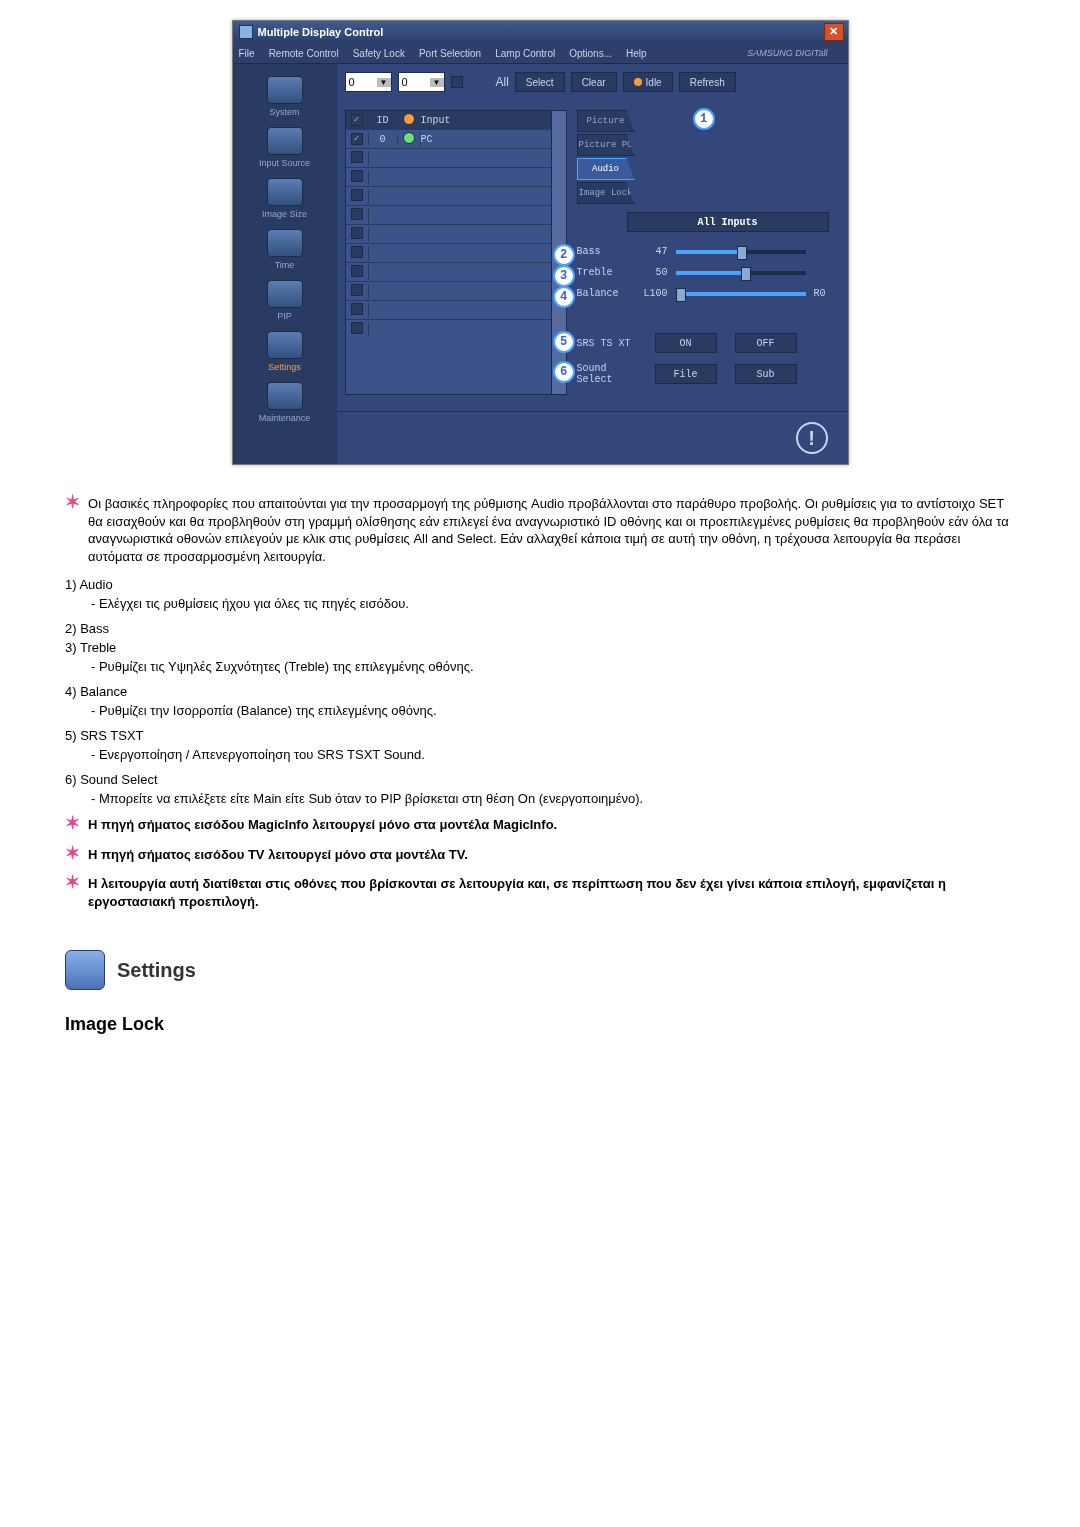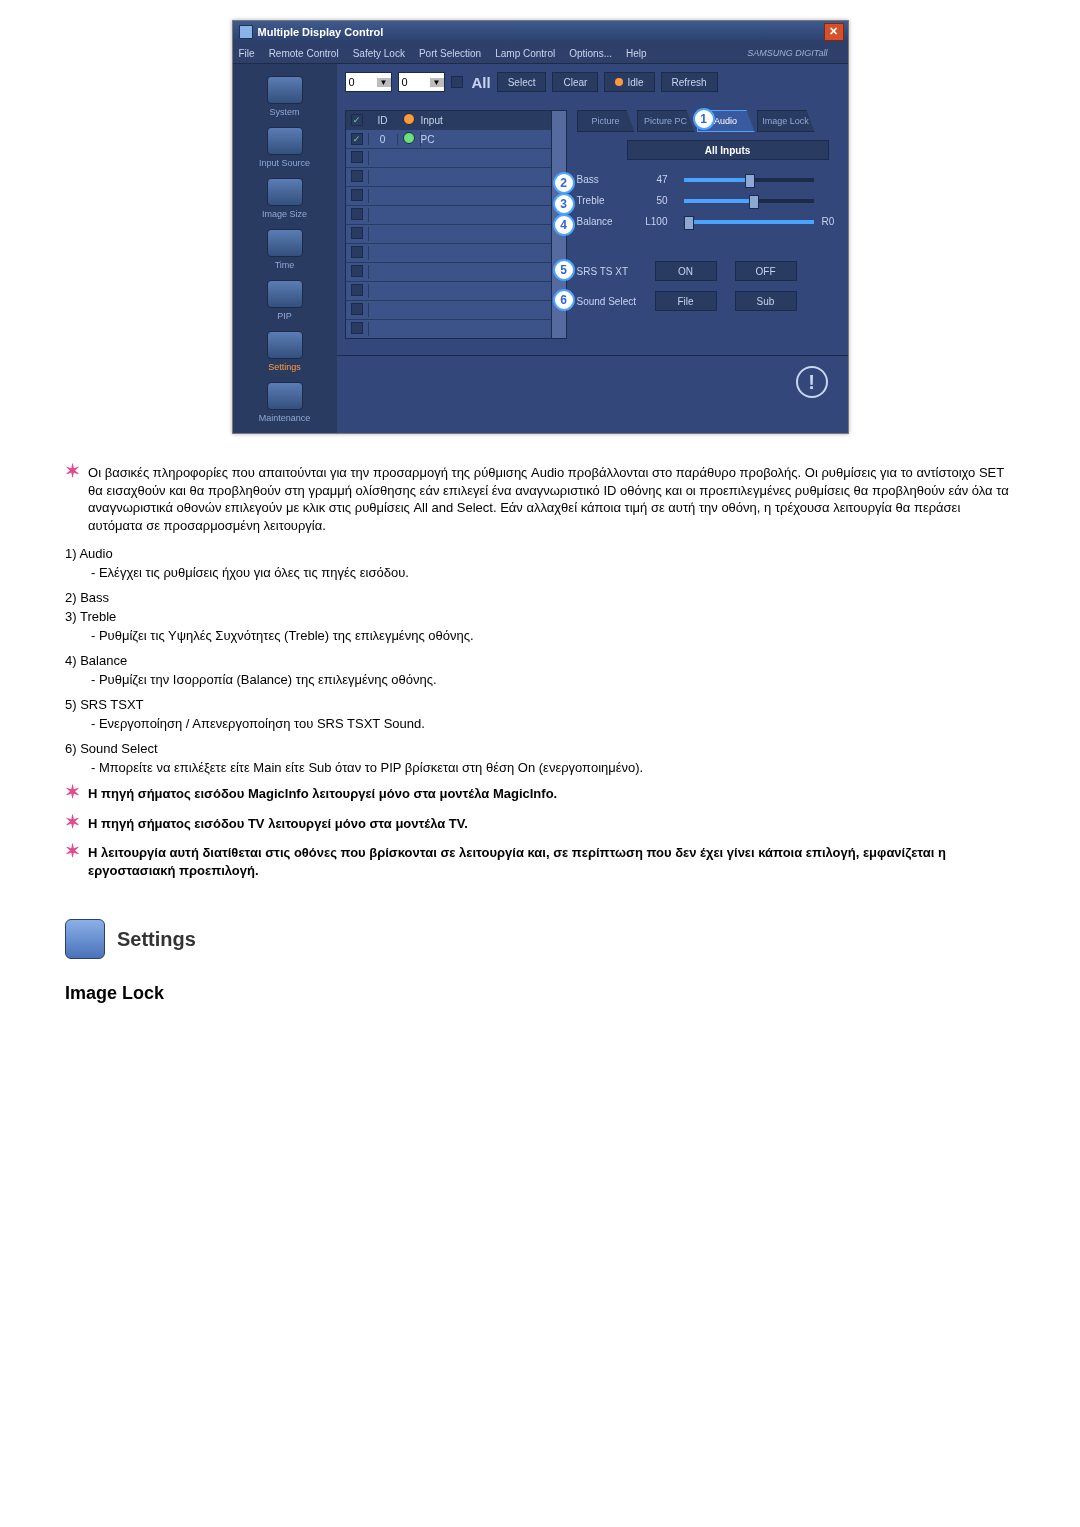--- a/index.html
+++ b/index.html
@@ -105,34 +105,35 @@
     border: 1px solid #1b2c4b;
     font-size: 11px;
     color: #000;
     padding-left: 3px;
     display:flex;align-items:center;justify-content:space-between;
   }
   .dropdown .arrow { width:14px;background:#bcbcbc;text-align:center;font-size:8px; }
   .chk-box {
     width:10px;height:10px;border:1px solid #1b2c4b;background:#2a3b62;margin-right:3px;
   }
-  .chk-label { color:#c7d4ee;font-size:15px;font-weight:bold; }
+  .chk-label { color:#c7d4ee;font-size:12px;font-weight:normal;margin-left:24px; }
   .btn-dark {
     height:18px;
     padding:0 10px;
     font-size:10px;
     color:#c7d4ee;
     background:#2a3b62;
     border:1px solid #1b2c4b;
     display:flex;align-items:center;
   }
   .idle-dot { width:8px;height:8px;border-radius:50%;background:#ff9a3c;margin-right:4px; }
   .grid-area {
     display:flex;
     padding:12px 8px;
+    font-family:Liberation Mono, monospace;
   }
   .grid-table {
     width: 205px;
     border:1px solid #1b2c4b;
     background:#3c5389;
     font-size:10px;
     color:#c7d4ee;
   }
   .grid-head, .grid-row {
     display:flex;
@@ -183,21 +184,21 @@
     width: 200px;height:18px;
     background:#2a3b62;border:1px solid #1b2c4b;
     color:#fff;font-weight:bold;font-size:10px;
     display:flex;align-items:center;justify-content:center;
     margin: 6px 0 14px 50px;
   }
   .slider-row {
     display:flex;align-items:center;margin-bottom:10px;position:relative;
   }
   .slider-row .label { width:55px; }
-  .slider-row .val { width:36px;text-align:right;margin-right:16px; }
+  .slider-row .val { width:36px;text-align:right;margin-right:8px; }
   .slider-track {
     width:130px;height:4px;background:#1b2c4b;position:relative;
   }
   .slider-fill { height:4px;background:#4aa3ff;position:absolute;left:0;top:0; }
   .slider-thumb { width:8px;height:12px;background:#8ea8d4;border:1px solid #1b2c4b;position:absolute;top:-4px; }
   .slider-row .r-label { margin-left:8px; }
   .btn-row { display:flex;align-items:center;margin-bottom:10px;position:relative; }
   .btn-row .label { width:60px; }
   .toggle-btn {
     width:60px;height:18px;background:#2a3b62;border:1px solid #1b2c4b;
@@ -351,21 +352,21 @@
             </div>
           <div class="grid-row">
               <div class="gc-chk"><span class="box"></span></div>
               <div class="gc-id"></div>
               <div class="gc-st"></div>
               <div class="gc-input"></div>
             </div>
         </div>
         <div class="scroll-strip"></div>
         <div class="right-pane">
-          <div class="tabs-row" style="position:relative;">
+          <div class="tabs-row" style="position:relative;flex-direction:column;">
             <div class="tab">Picture</div>
             <div class="tab">Picture PC</div>
             <div class="tab audio">Audio</div>
             <div class="tab">Image Lock</div>
             <div class="callout" style="left:116px;top:-2px;">1</div>
           </div>
           <div class="allinputs">All Inputs</div>
           <div class="slider-row">
             <div class="callout" style="left:-24px;top:-2px;">2</div>
             <span class="label">Bass</span>

